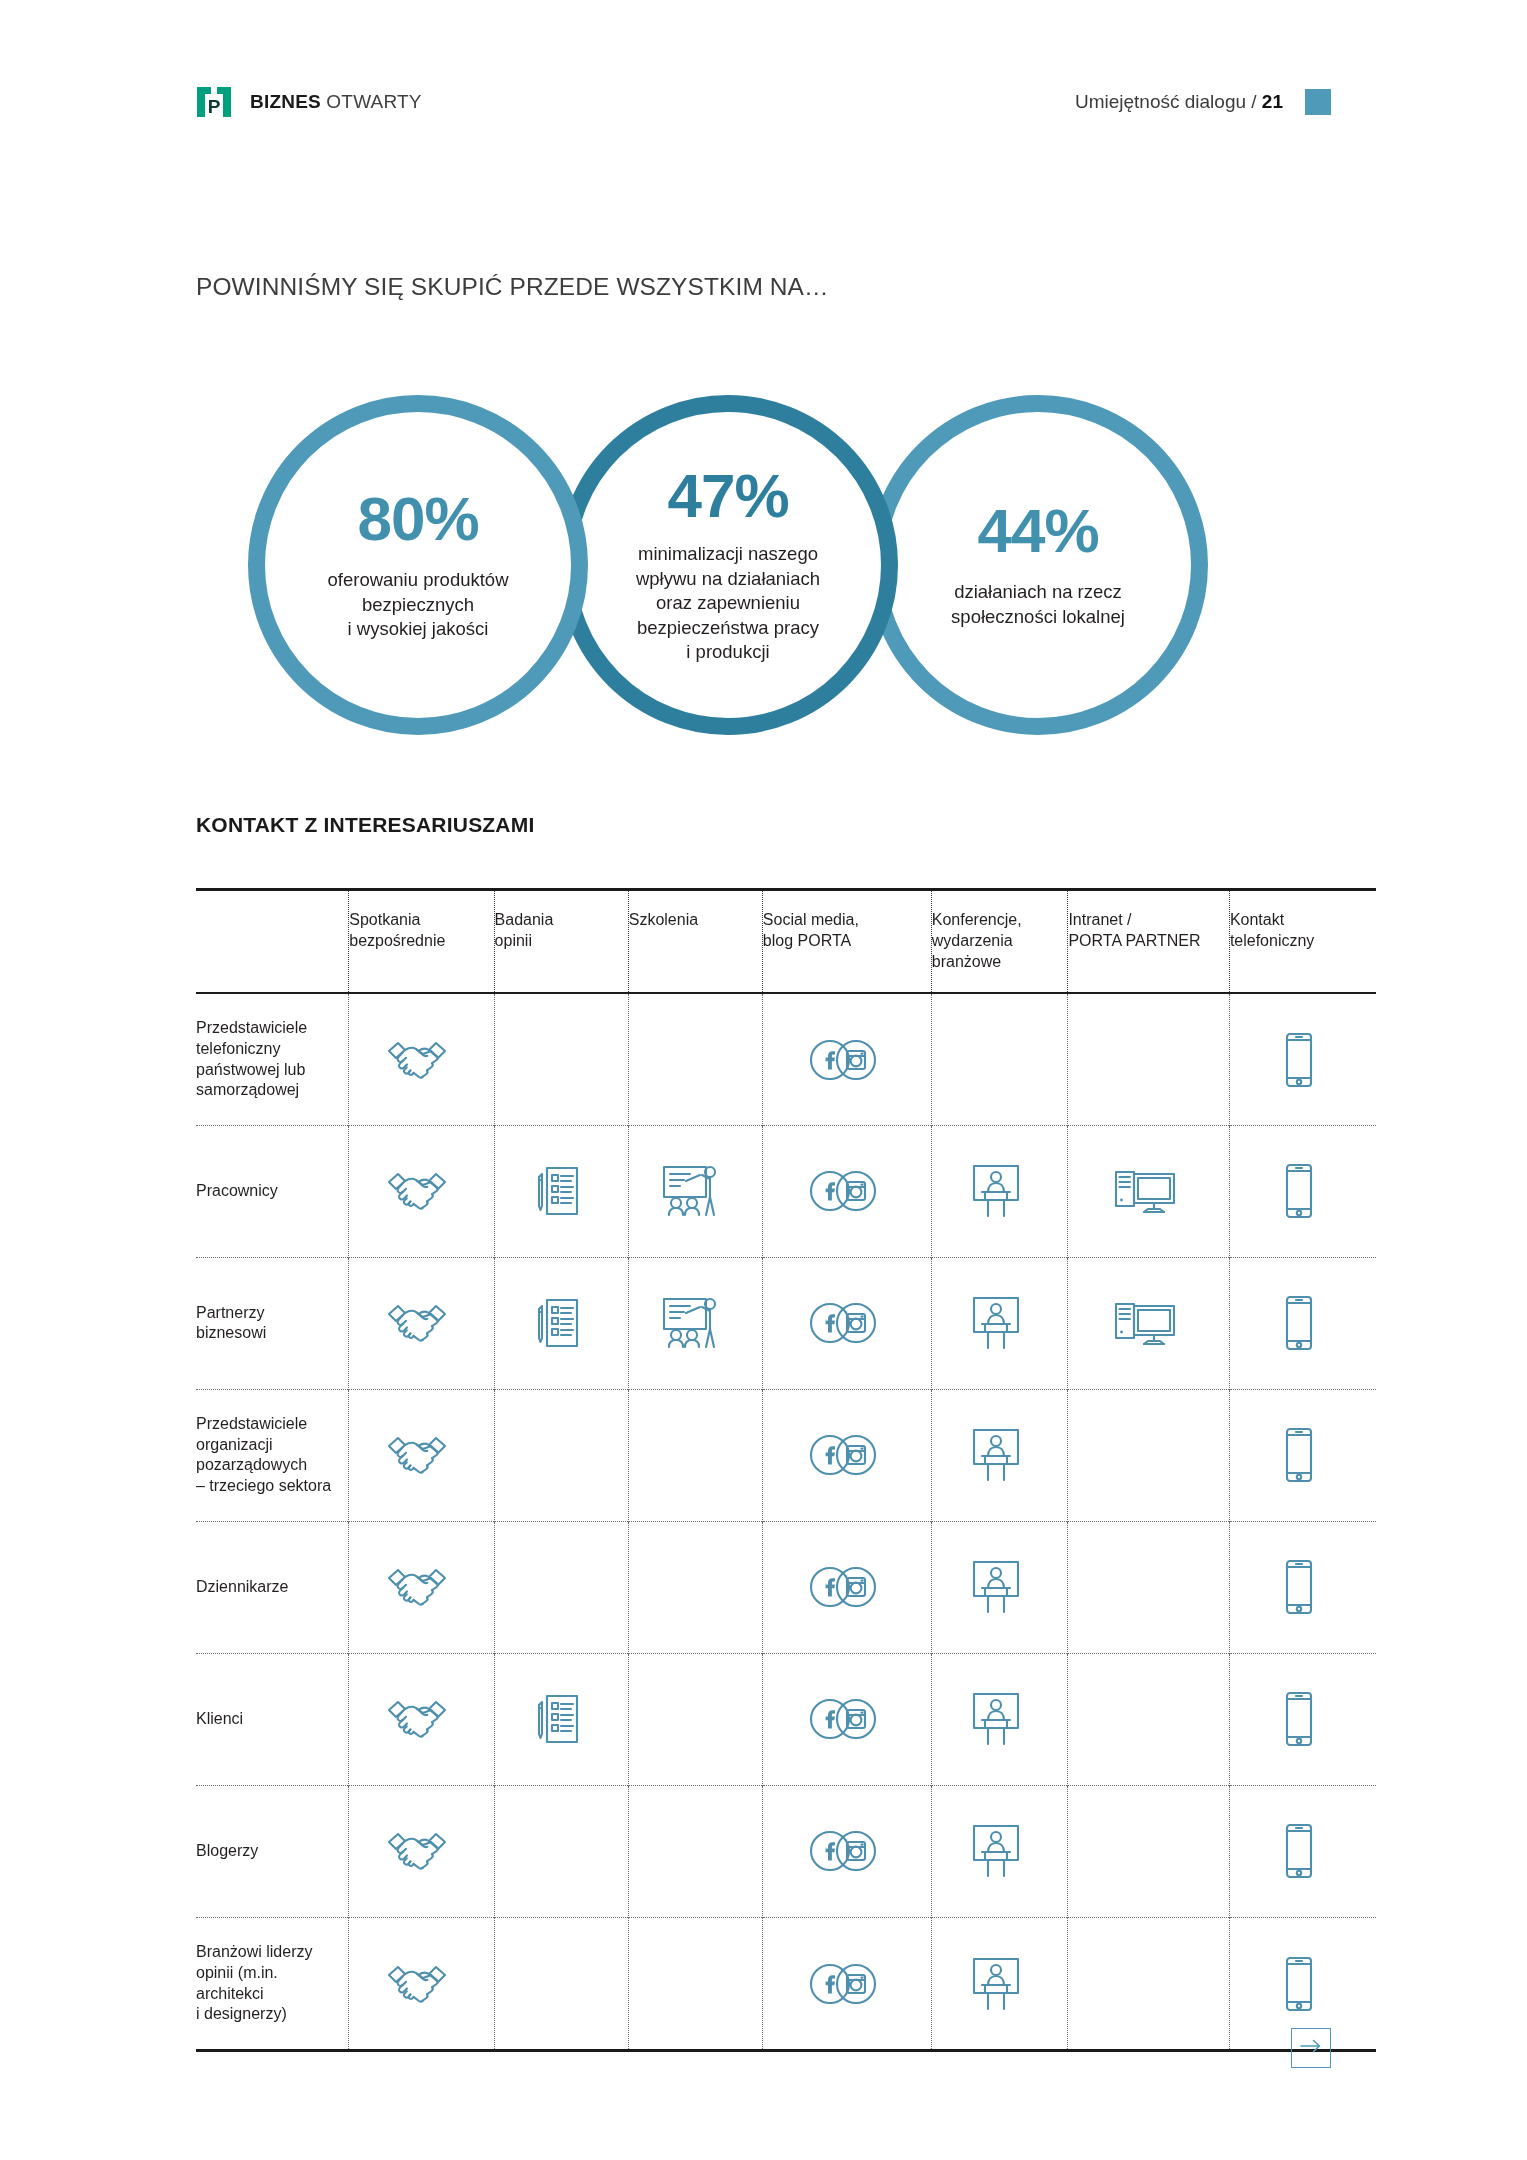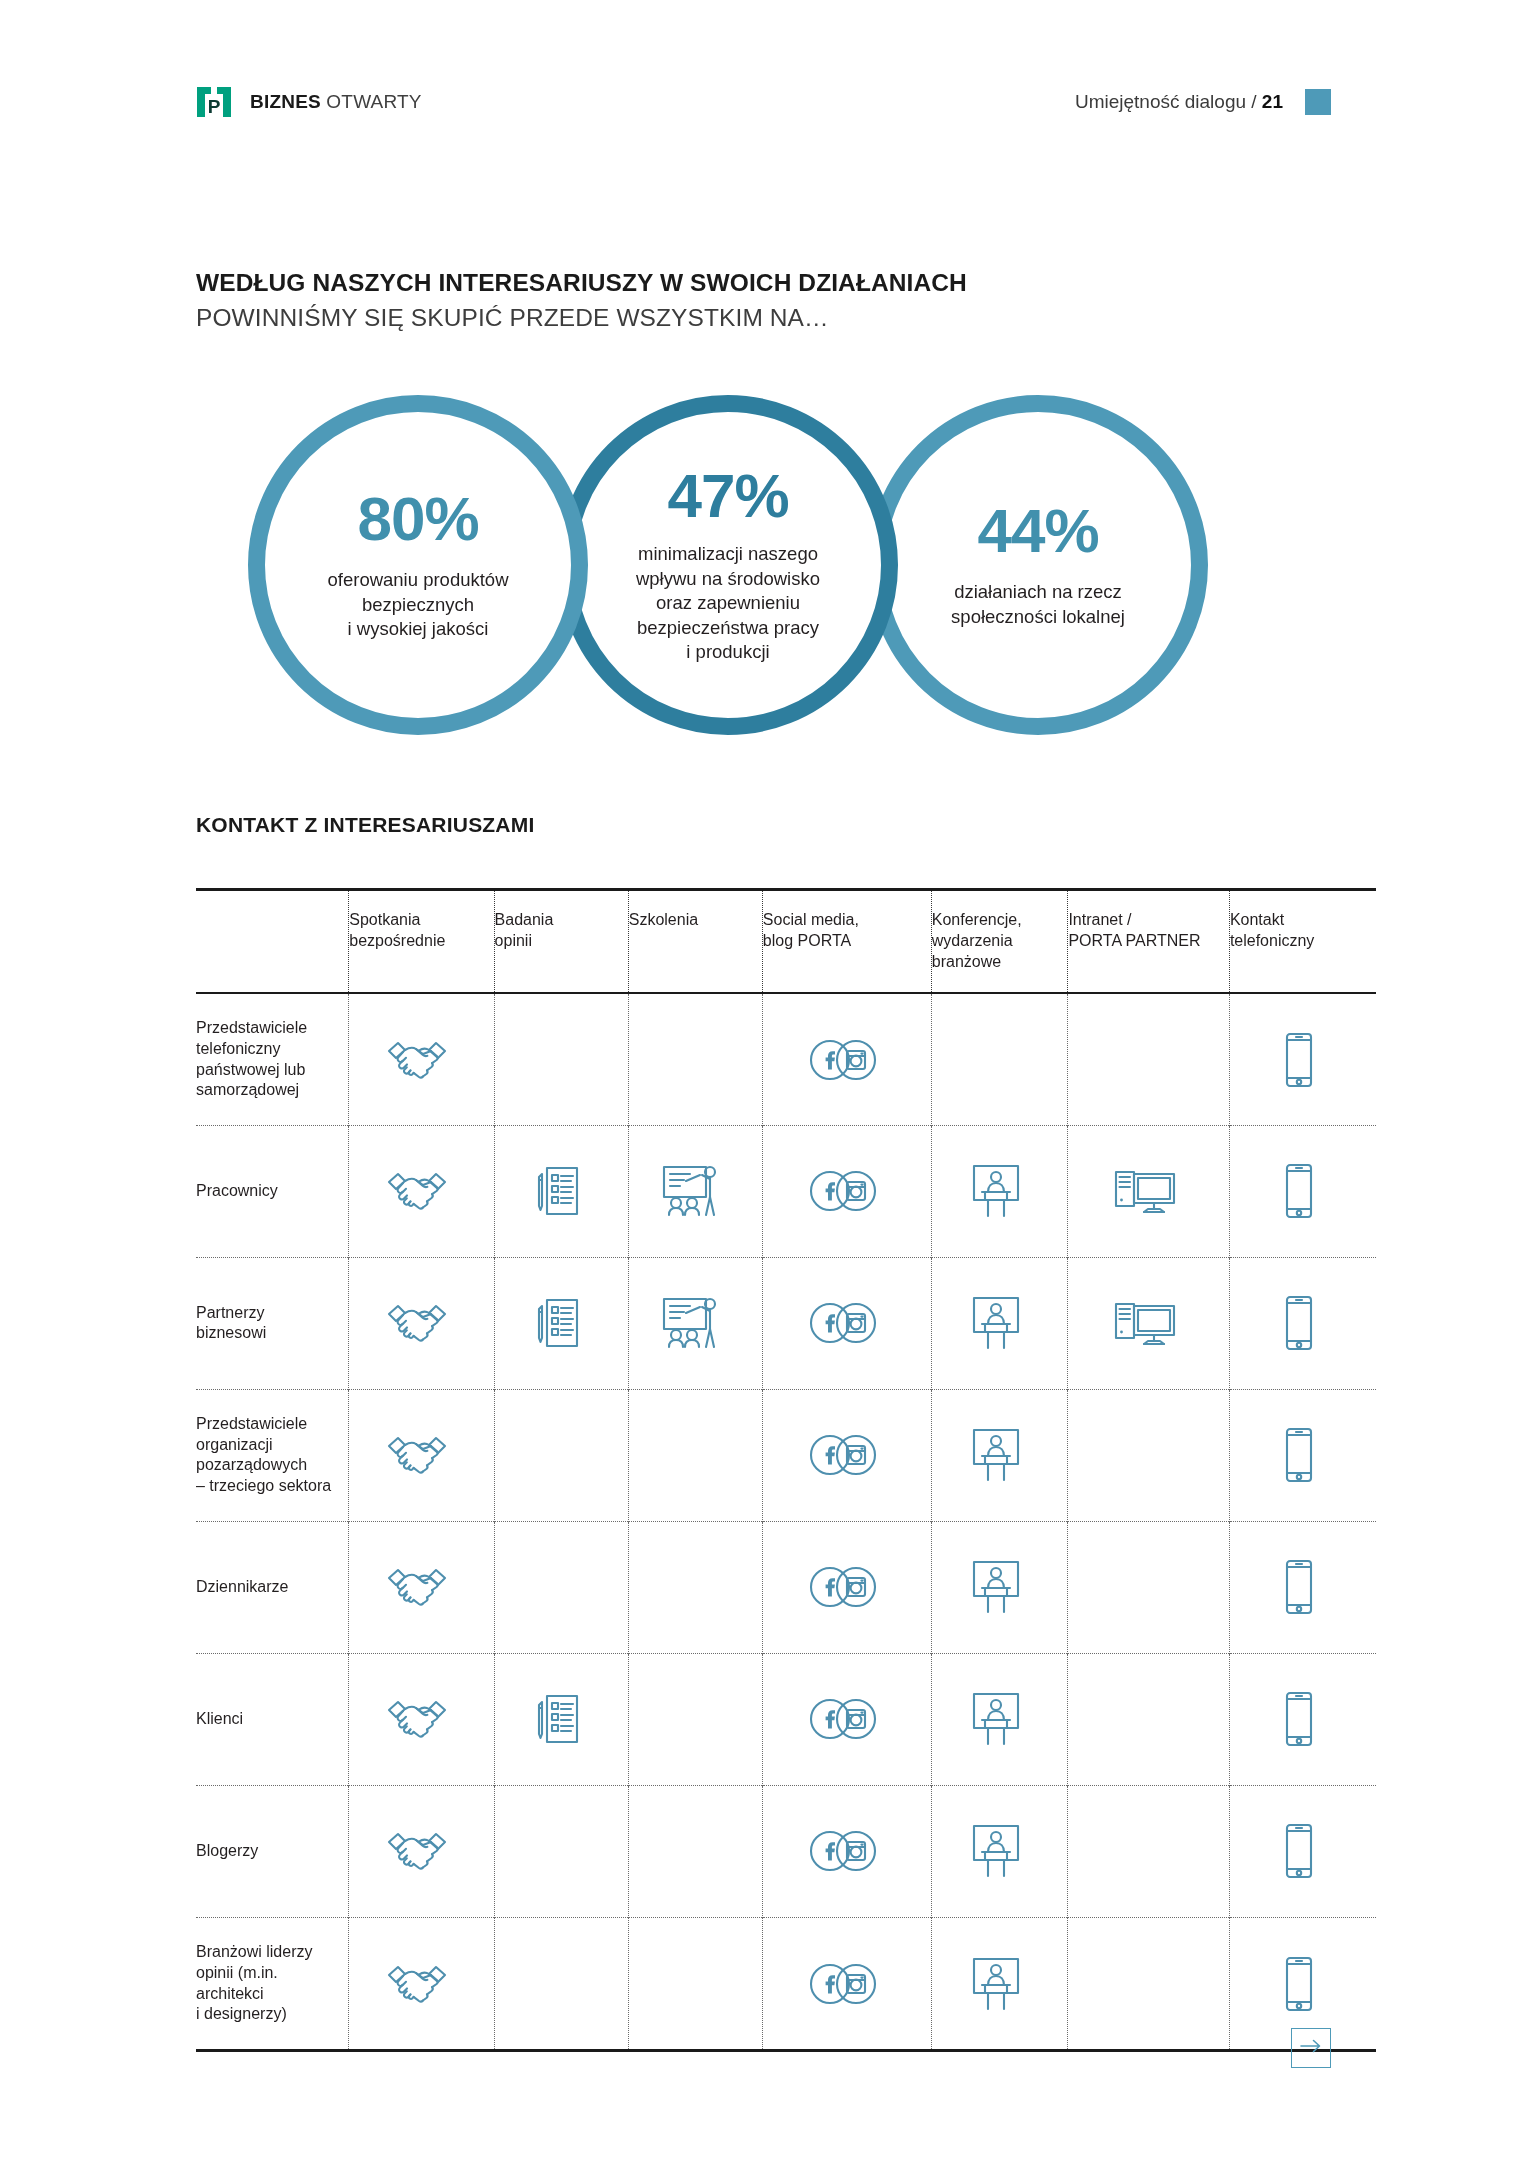--- a/index.html
+++ b/index.html
@@ -114,39 +114,38 @@
     <div class="header-right">
       <div class="folio">
         <span>Umiejętność dialogu /</span>
         <b>21</b>
       </div>
       <span class="folio-square"></span>
     </div>
   </div>
 
   <div class="title-block">
-    <div class="title-1">WEDŁUG NASZYCH INTERESARIUSZY W SWOICH DZIAŁANIACH</div>
     <div class="title-2">POWINNIŚMY SIĘ SKUPIĆ PRZEDE WSZYSTKIM NA…</div>
   </div>
 
   <div class="circles">
 
     <div class="circle c3">
       <div class="pct">44%</div>
       <div class="circle-cap">
         <div>działaniach na rzecz</div>
         <div>społeczności lokalnej</div>
       </div>
     </div>
 
     <div class="circle c2">
       <div class="pct">47%</div>
       <div class="circle-cap">
         <div>minimalizacji naszego</div>
-        <div>wpływu na środowisko</div>
+        <div>wpływu na działaniach</div>
         <div>oraz zapewnieniu</div>
         <div>bezpieczeństwa pracy</div>
         <div>i produkcji</div>
       </div>
     </div>
 
     <div class="circle c1">
       <div class="pct">80%</div>
       <div class="circle-cap">
         <div>oferowaniu produktów</div>

